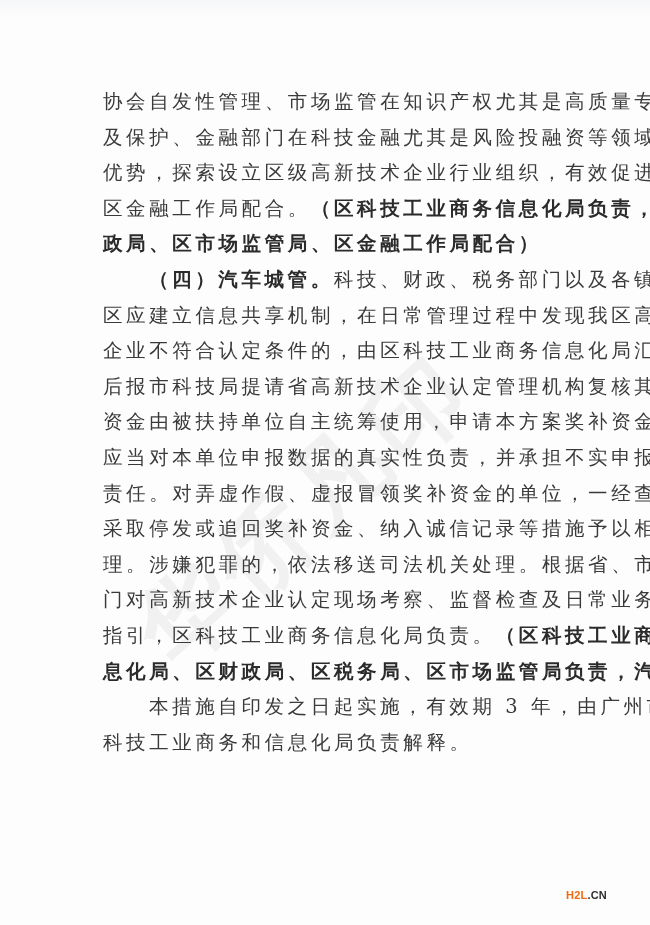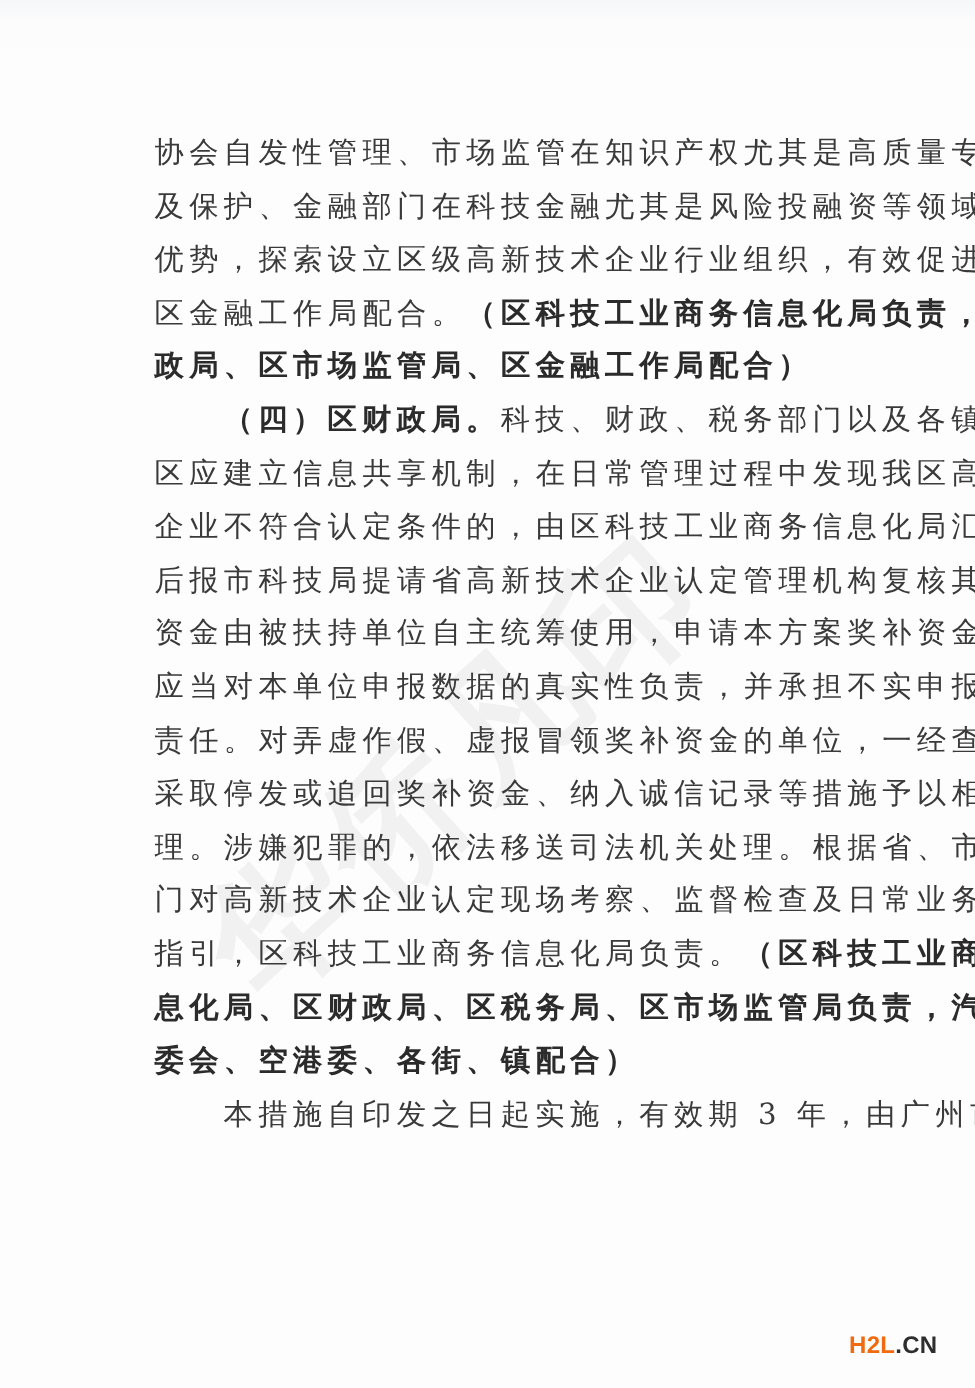--- a/index.html
+++ b/index.html
@@ -43,52 +43,52 @@
     white-space: nowrap;
     top: 600px; left: 110px;
     pointer-events: none;
     font-family: "DejaVu Sans", sans-serif;
   }
   .logo {
     position: absolute;
     left: 566px; top: 889px;
     font-family: "Liberation Sans", "DejaVu Sans", sans-serif;
     font-weight: bold;
-    font-size: 16px;
+    font-size: 11px;
     letter-spacing: 0.2px;
   }
   .logo .a { color: #f06a0f; }
   .logo .b { color: #2e2e2e; }
 </style>
 </head>
 <body>
 
 <div class="page">
 
   <div class="watermark">华侨凡印</div>
 
   <div class="body-text">
 
     <div class="line"><span>协会自发性管理、市场监管在知识产权尤其是高质量专利申报</span></div>
     <div class="line"><span>及保护、金融部门在科技金融尤其是风险投融资等领域的专业</span></div>
     <div class="line"><span>优势，探索设立区级高新技术企业行业组织，有效促进我区高</span></div>
     <div class="line"><span>区金融工作局配合。</span><span class="bold">（区科技工业商务信息化局负责，区民</span></div>
     <div class="line"><span class="bold">政局、区市场监管局、区金融工作局配合）</span></div>
 
-    <div class="line indent"><span class="bold">（四）区财政局。</span><span>科技、财政、税务部门以及各镇街、园</span></div>
+    <div class="line indent"><span class="bold">（四）汽车城管。</span><span>科技、财政、税务部门以及各镇街、园</span></div>
     <div class="line"><span>区应建立信息共享机制，在日常管理过程中发现我区高新技术</span></div>
     <div class="line"><span>企业不符合认定条件的，由区科技工业商务信息化局汇总意见</span></div>
     <div class="line"><span>后报市科技局提请省高新技术企业认定管理机构复核其资格。</span></div>
     <div class="line"><span>资金由被扶持单位自主统筹使用，申请本方案奖补资金的单位</span></div>
     <div class="line"><span>应当对本单位申报数据的真实性负责，并承担不实申报的相关</span></div>
     <div class="line"><span>责任。对弄虚作假、虚报冒领奖补资金的单位，一经查实，将</span></div>
     <div class="line"><span>采取停发或追回奖补资金、纳入诚信记录等措施予以相应的处</span></div>
     <div class="line"><span>理。涉嫌犯罪的，依法移送司法机关处理。根据省、市科技部</span></div>
     <div class="line"><span>门对高新技术企业认定现场考察、监督检查及日常业务的工作</span></div>
     <div class="line"><span>指引，区科技工业商务信息化局负责。</span><span class="bold">（区科技工业商务信</span></div>
     <div class="line"><span class="bold">息化局、区财政局、区税务局、区市场监管局负责，汽车城管</span></div>
-    <div class="line"><span class="bold">委会、空港委、各街、镇配合）</span></div>
 
     <div class="line indent"><span>本措施自印发之日起实施，有效期 3 年，由广州市花都区</span></div>
+    <div class="line"><span>科技工业商务和信息化局负责解释。</span></div>
   </div>
 
   <div class="logo"><span class="a">H2L</span><span class="b">.CN</span></div>
 </div>
 
 </body></html>

